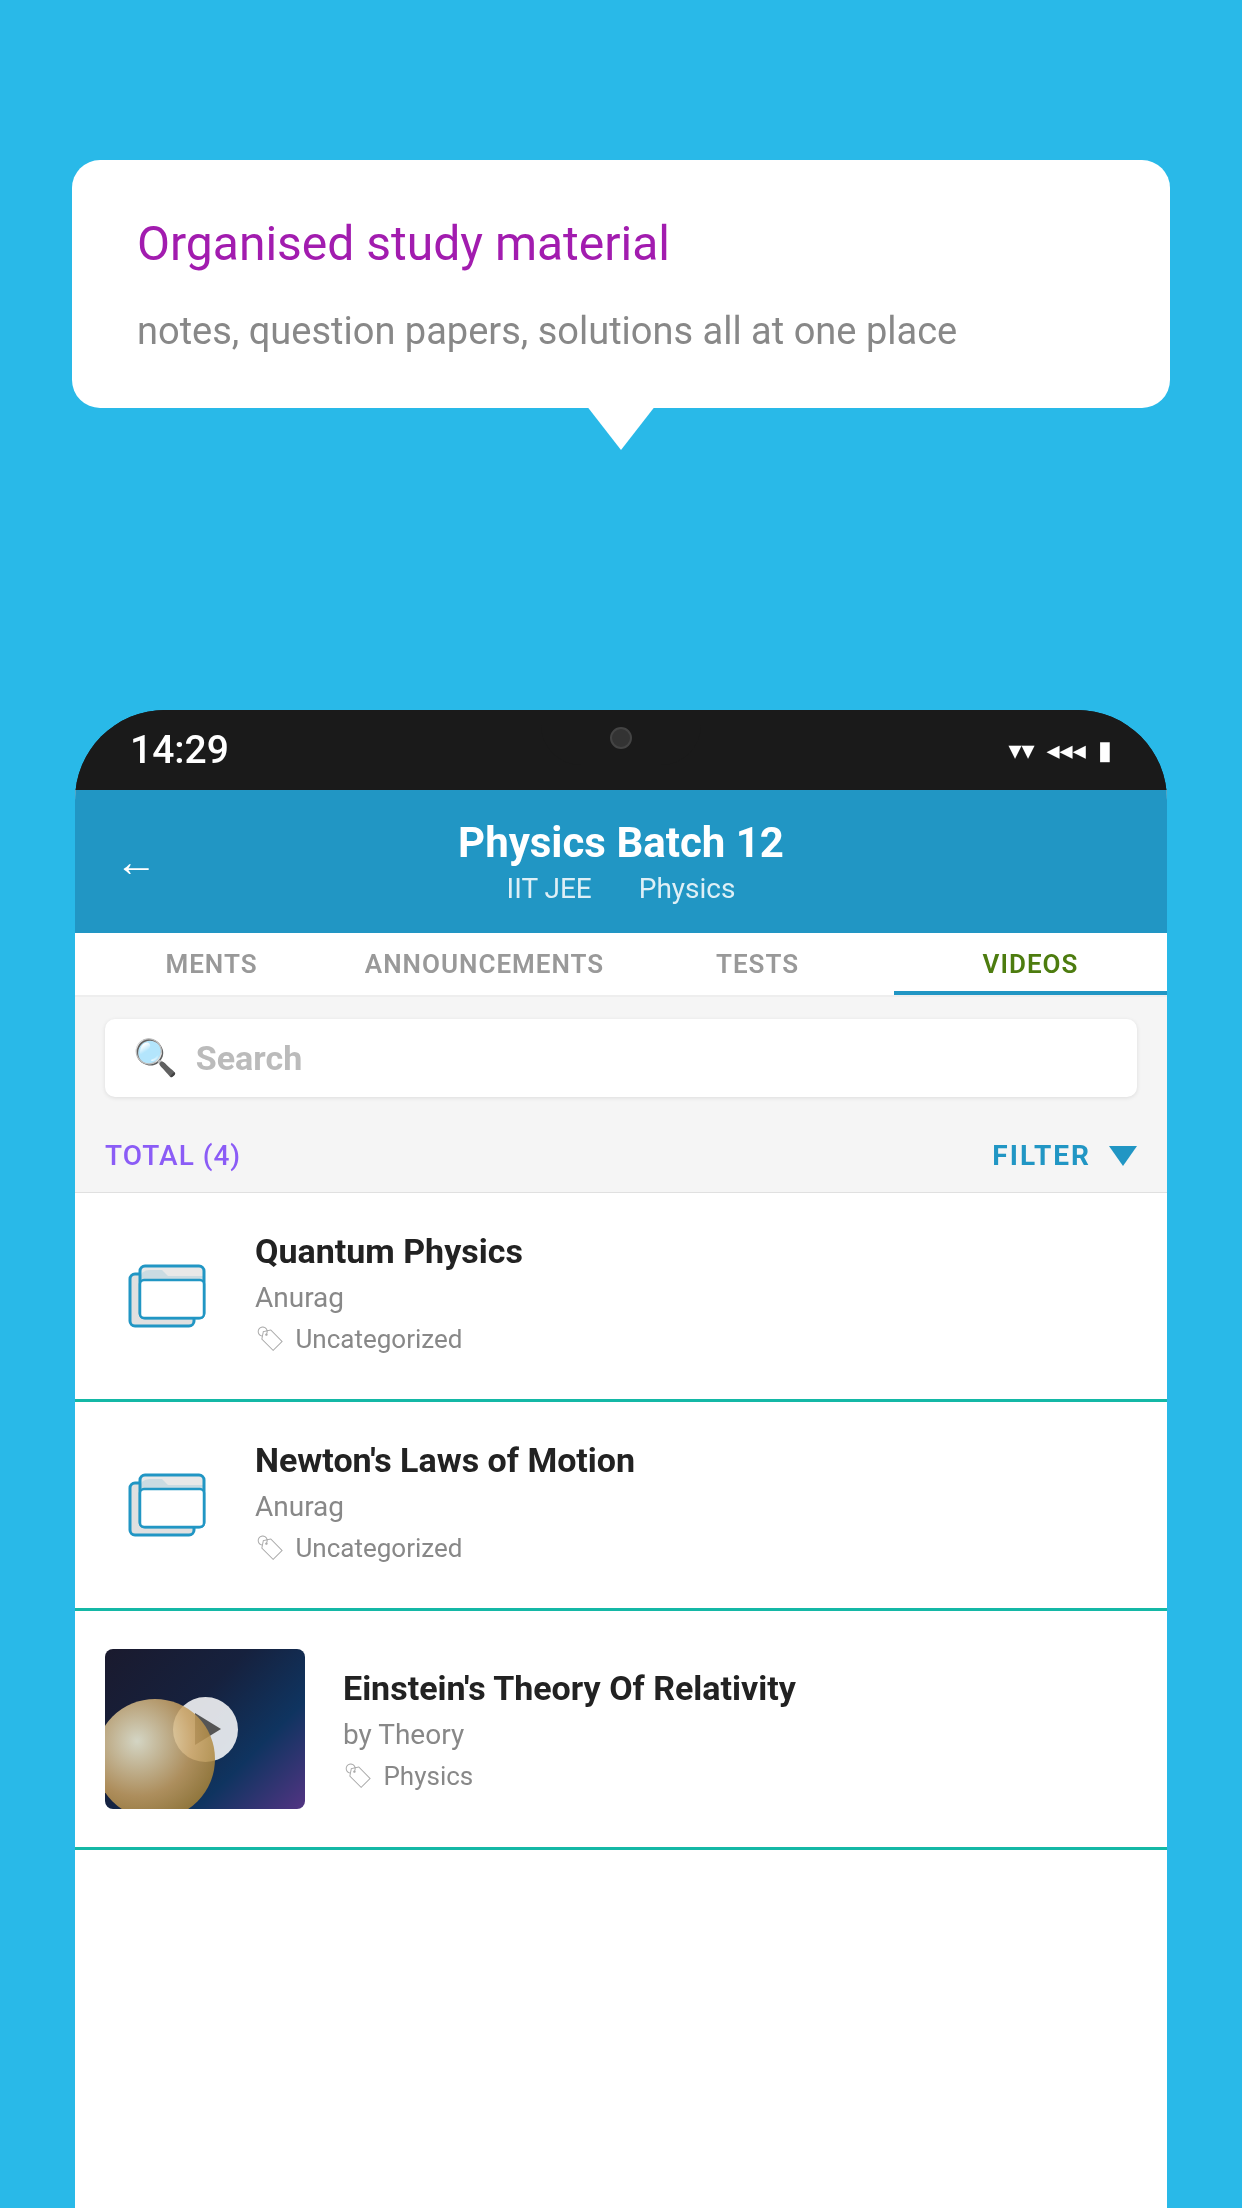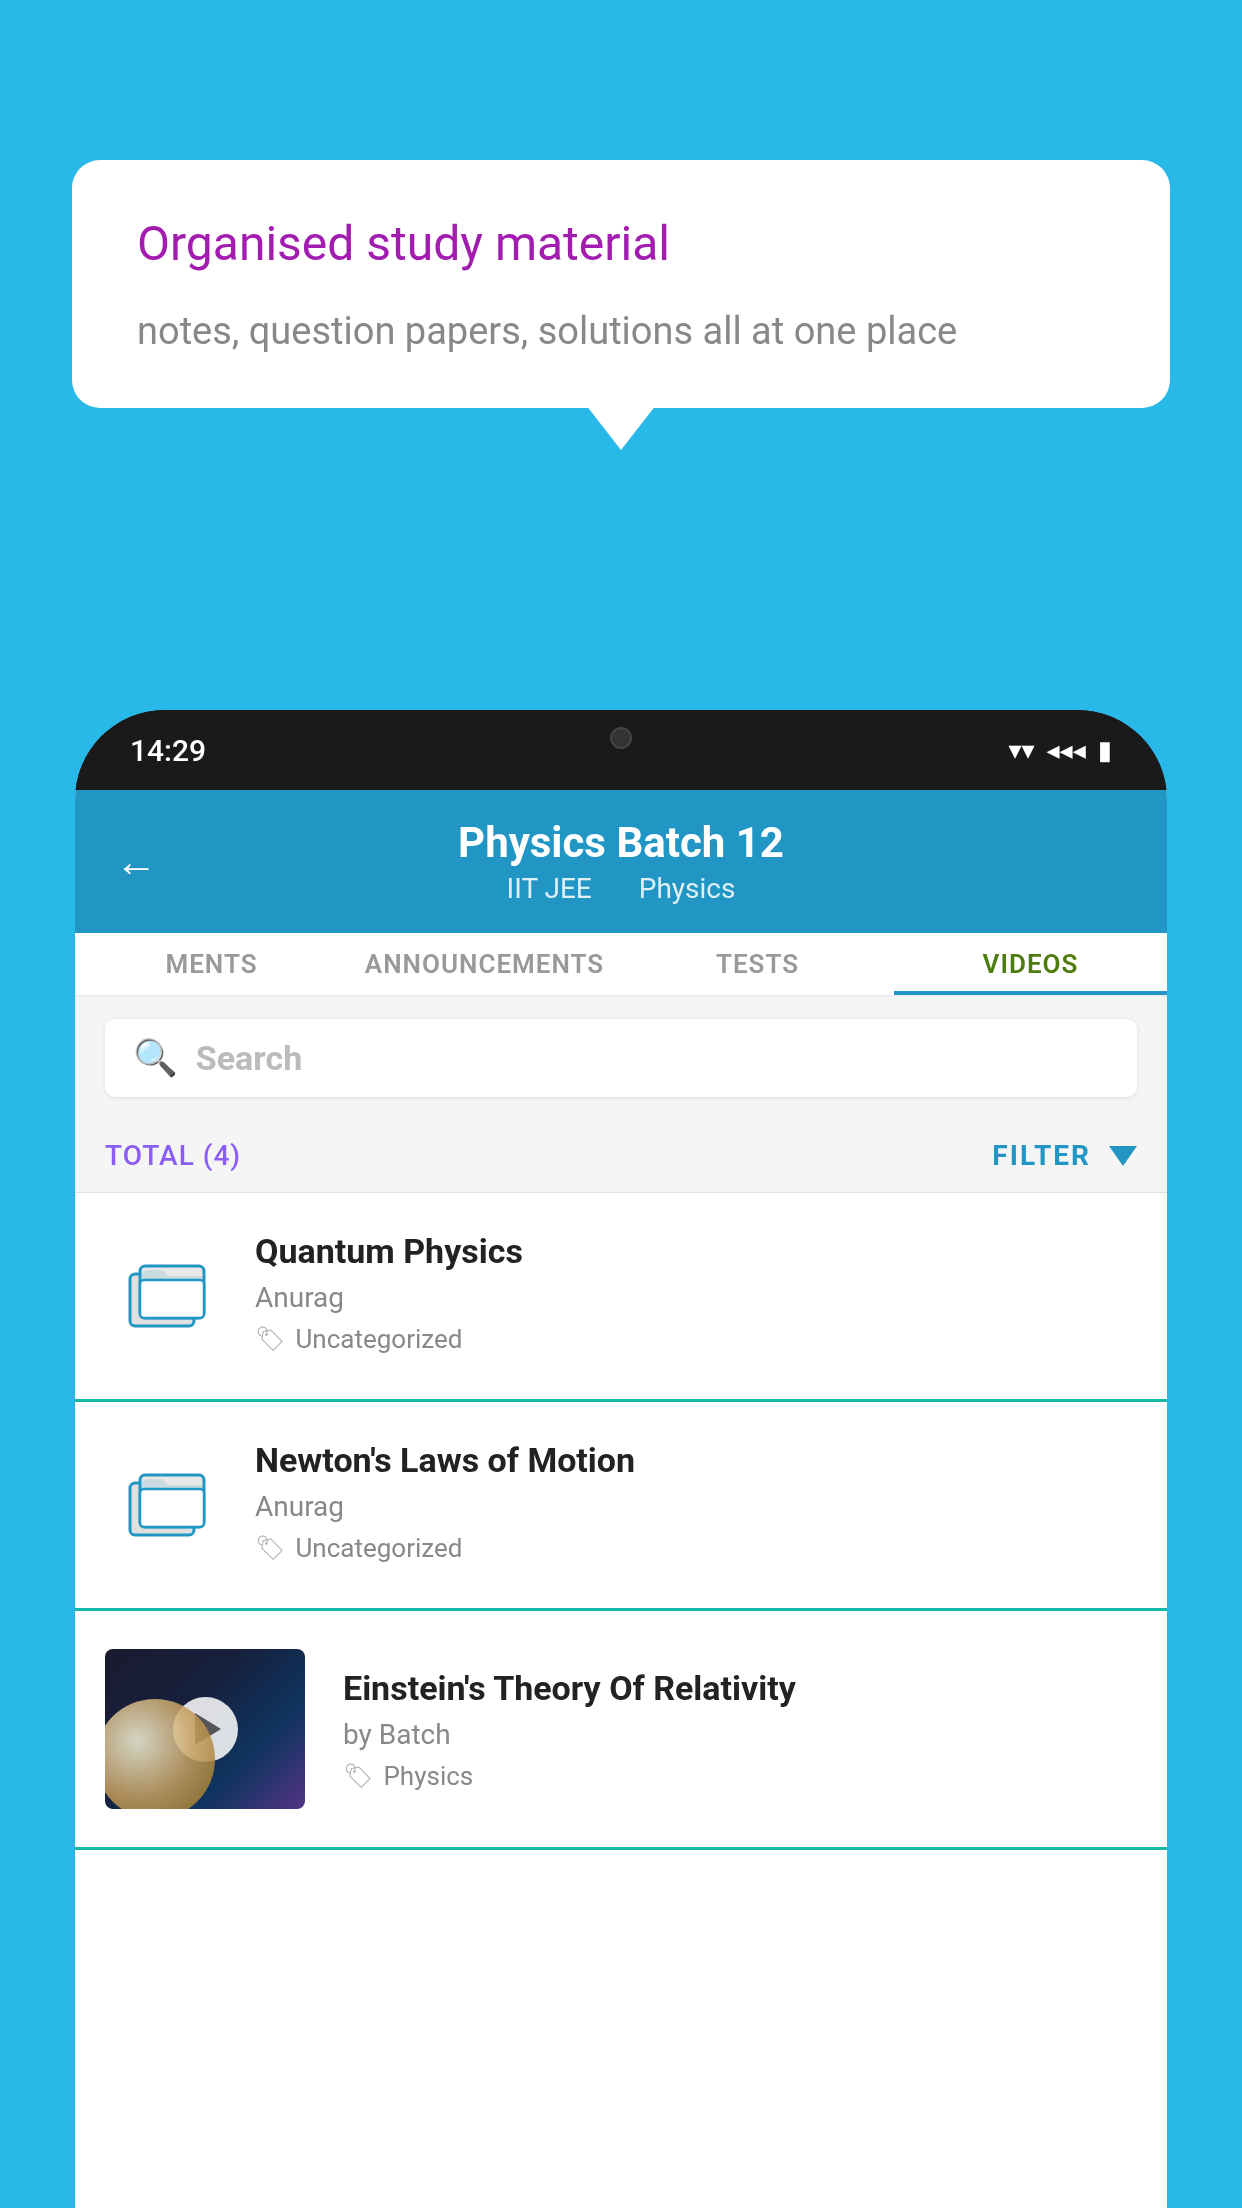--- a/index.html
+++ b/index.html
@@ -72,21 +72,21 @@
       background: #1a1a1a;
       display: flex;
       align-items: center;
       justify-content: space-between;
       padding: 0 55px;
       position: relative;
     }
 
     .phone-time {
       color: white;
-      font-size: 30px;
+      font-size: 39px;
       font-weight: 500;
     }
 
     .phone-notch {
       position: absolute;
       top: 0;
       left: 50%;
       transform: translateX(-50%);
       width: 160px;
       height: 55px;
@@ -473,21 +473,21 @@
 
       <div class="video-item" style="align-items:center;">
         <div class="video-thumbnail-img">
           <div class="planet-deco"></div>
           <div class="play-btn-overlay">
             <div class="play-triangle"></div>
           </div>
         </div>
         <div class="video-info" style="margin-left:18px;">
           <div class="video-title">Einstein's Theory Of Relativity</div>
-          <div class="video-author">by Batch</div>
+          <div class="video-author">by Theory</div>
           <div class="video-tag">
             <span class="tag-icon">🏷</span>
             <span>Physics</span>
           </div>
         </div>
       </div>
 
     </div>
   </div>
 </div>

